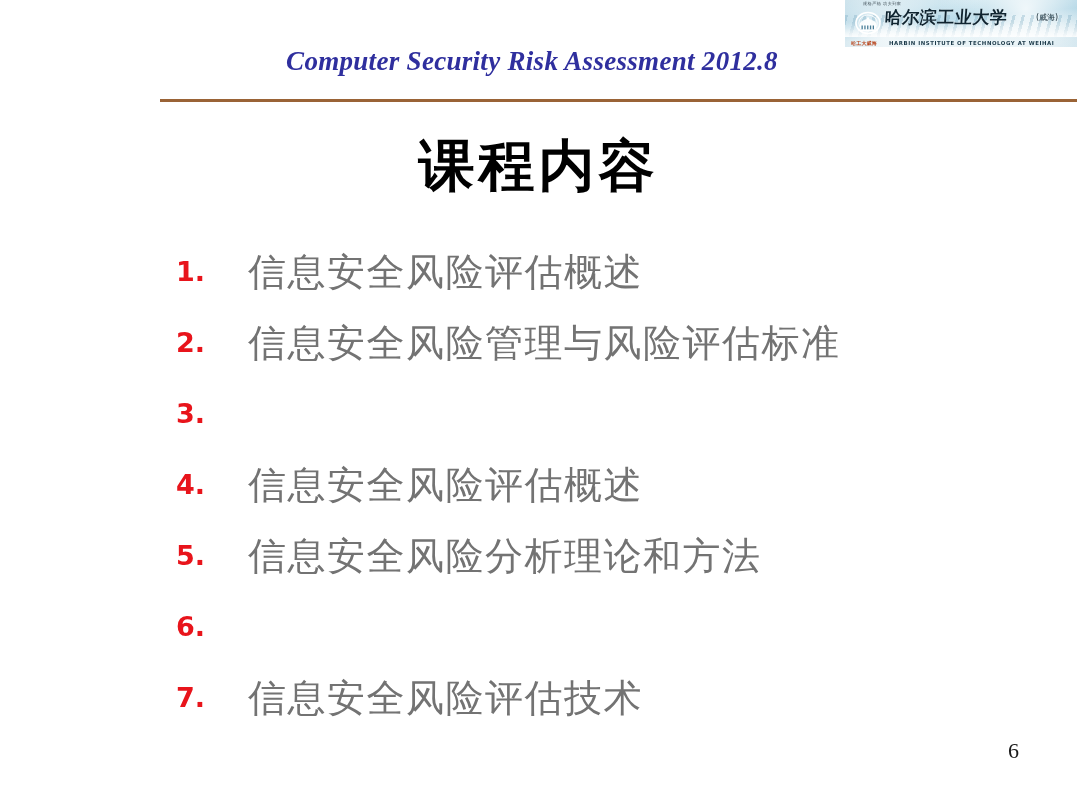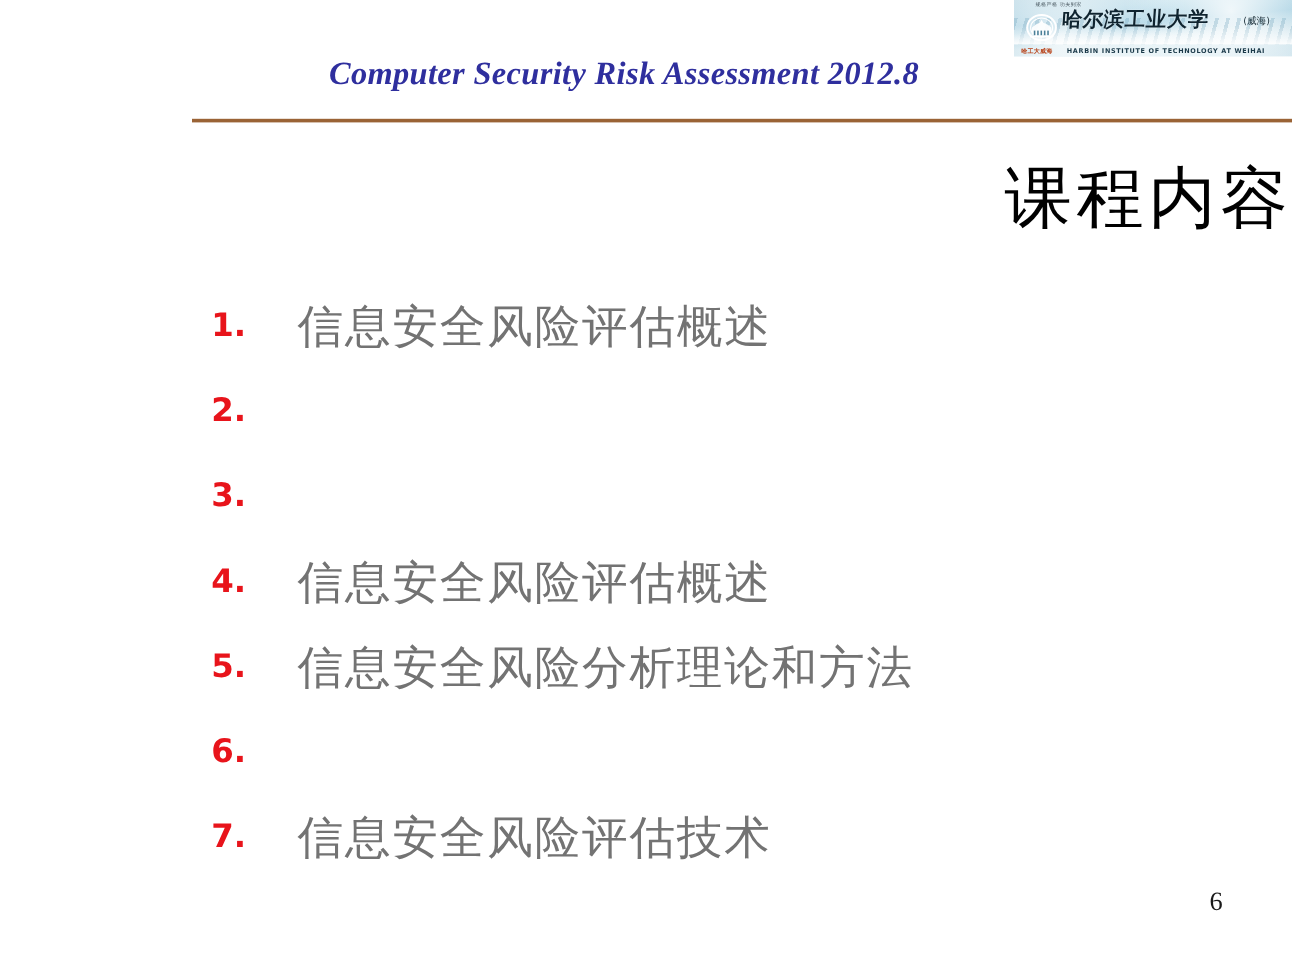--- a/index.html
+++ b/index.html
@@ -106,21 +106,21 @@
     font-size: 5px;
     letter-spacing: 0.2px;
     color: #b8431a;
     white-space: nowrap;
     font-weight: bold;
   }
 
   
   .header-title {
     position: absolute;
-    left: 0px;
+    left: 12px;
     top: 44px;
     width: 1040px;
     text-align: center;
     font-family: "Liberation Serif", "DejaVu Serif", serif;
     font-weight: bold;
     font-style: italic;
     font-size: 27px;
     line-height: 34px;
     color: #2f2f9e;
     letter-spacing: 0.3px;
@@ -135,23 +135,23 @@
     height: 3px;
     background: #9a6336;
   }
 
   
   .slide-title {
     position: absolute;
     left: 0px;
     top: 133px;
     width: 1077px;
-    text-align: right;
-    font-family: "DejaVu Sans", sans-serif;
-    font-weight: normal;
+    text-align: center;
+    font-family: "DejaVu Sans", sans-serif;
+    font-weight: bold;
     font-size: 56px;
     line-height: 66px;
     color: #000000;
     letter-spacing: 4px;
   }
 
   
   .content-list {
     position: absolute;
     left: 172px;
@@ -234,20 +234,21 @@
 
   <div class="content-list">
 
     <div class="list-item">
       <div class="item-number">1.</div>
       <div class="item-text">信息安全风险评估概述</div>
     </div>
 
     <div class="list-item">
       <div class="item-number">2.</div>
+      <div class="item-text">信息安全风险管理与风险评估标准</div>
     </div>
 
     <div class="list-item">
       <div class="item-number">3.</div>
     </div>
 
     <div class="list-item">
       <div class="item-number">4.</div>
       <div class="item-text">信息安全风险评估概述</div>
     </div>

